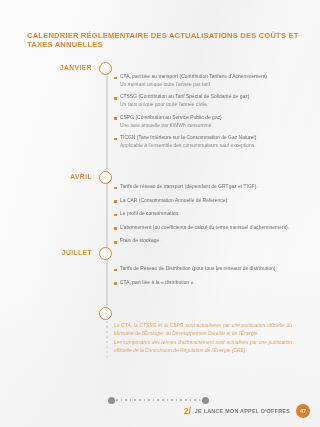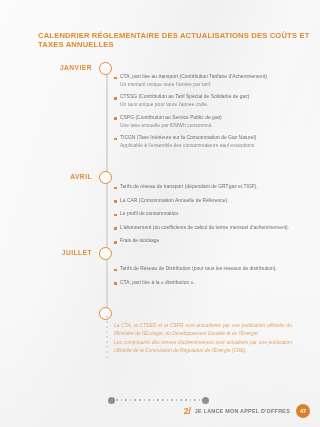--- a/index.html
+++ b/index.html
@@ -42,21 +42,21 @@
     bottom: -34%;
     width: 150%;
     height: 70%;
     transform: rotate(-8deg);
     background: linear-gradient(180deg, rgba(255,255,255,0) 0%, rgba(242,242,242,0.95) 55%, rgba(255,255,255,0) 100%);
     pointer-events: none;
   }
 
   .title {
     position: absolute;
-    left: 38px;
+    left: 27px;
     top: 31px;
     width: 278px;
     font-size: 7.6px;
     font-weight: bold;
     letter-spacing: 0.18px;
     color: #E08A2E;
     line-height: 1.2;
   }
 
   

